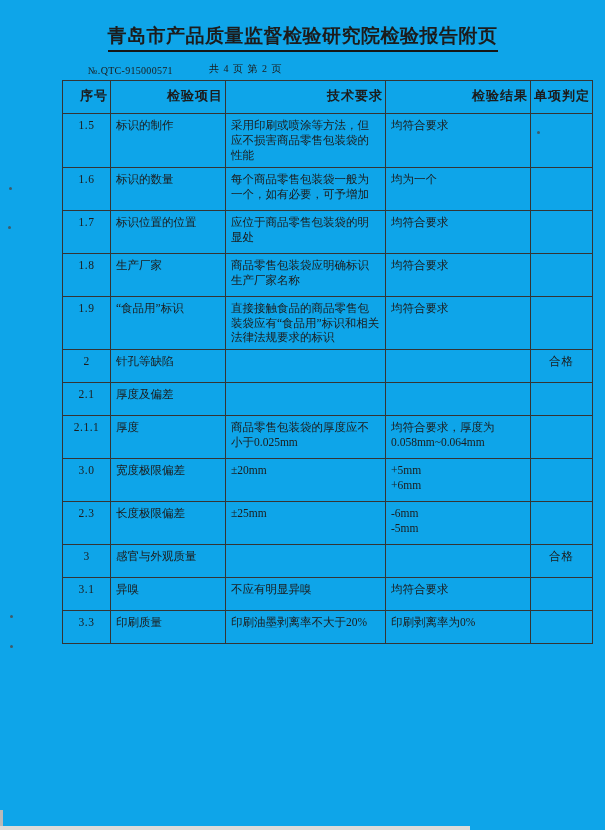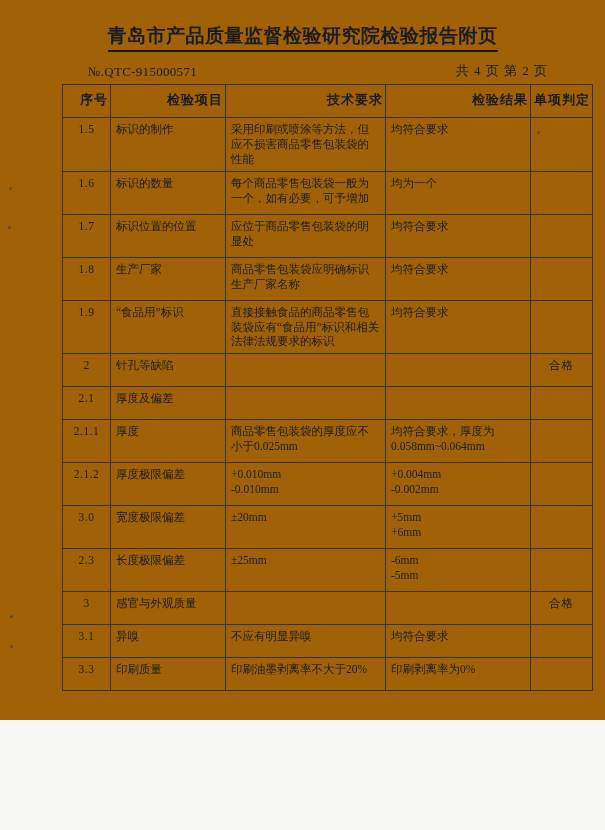--- a/index.html
+++ b/index.html
@@ -5,22 +5,22 @@
   html, body { margin: 0; padding: 0; }
   body {
     width: 605px; height: 830px;
     background: #f7f7f5;
     font-family: "Liberation Serif", "DejaVu Serif", serif;
     color: #1c1c1c;
     -webkit-font-smoothing: antialiased;
   }
   .page {
     position: relative;
-    width: 605px; height: 720px;
-    background: #a16207;
+    width: 605px; height: 830px;
+    background: #0ea5e9;
     overflow: hidden;
   }
   .doc-title-wrap {
     text-align: center;
     padding-top: 24px;
   }
   .doc-title {
     display: inline-block;
     font-size: 19px;
     font-weight: bold;
@@ -28,27 +28,26 @@
     border-bottom: 2px solid #161616;
     padding-bottom: 2px;
     line-height: 1.25;
   }
   .content {
     margin-left: 62px;
     width: 530px;
   }
   .meta-row {
     display: flex;
-    justify-content: space-between;
     align-items: flex-end;
     margin-top: 10px;
     margin-bottom: 4px;
     padding-left: 26px;
     padding-right: 44px;
-    font-size: 13px;
+    font-size: 10px;
     gap: 36px;
   }
   .report-no { letter-spacing: 0.3px; }
   .page-info { letter-spacing: 1px; }
   table.report {
     border-collapse: collapse;
     table-layout: fixed;
     width: 530px;
     background: transparent;
   }
@@ -194,29 +193,20 @@
         </tr>
         <tr class="r-tall">
           <td class="c-no">2.1.1</td>
           <td class="c-item">厚度</td>
           <td class="c-req">商品零售包装袋的厚度应不小于0.025mm</td>
           <td class="c-res">均符合要求，厚度为
 0.058mm~0.064mm</td>
           <td class="c-judge"></td>
         </tr>
         <tr class="r-tall">
-          <td class="c-no">2.1.2</td>
-          <td class="c-item">厚度极限偏差</td>
-          <td class="c-req">+0.010mm
--0.010mm</td>
-          <td class="c-res">+0.004mm
--0.002mm</td>
-          <td class="c-judge"></td>
-        </tr>
-        <tr class="r-tall">
           <td class="c-no">3.0</td>
           <td class="c-item">宽度极限偏差</td>
           <td class="c-req">±20mm</td>
           <td class="c-res">+5mm
 +6mm</td>
           <td class="c-judge"></td>
         </tr>
         <tr class="r-tall">
           <td class="c-no">2.3</td>
           <td class="c-item">长度极限偏差</td>

